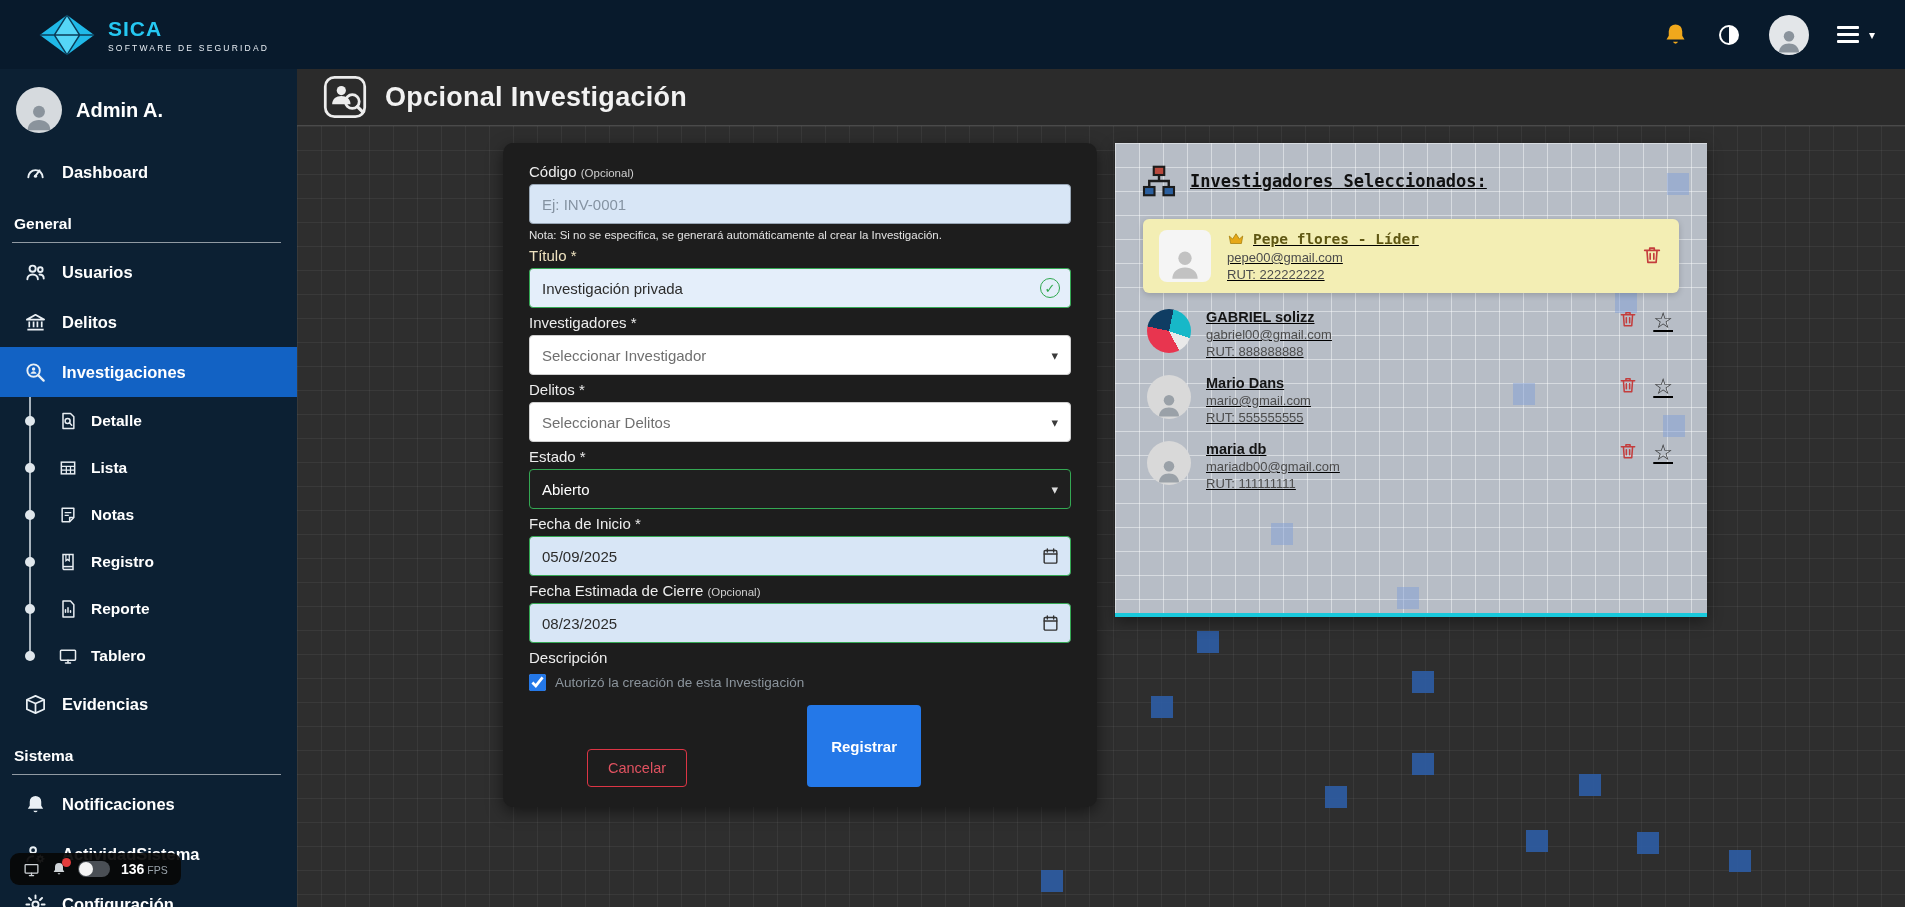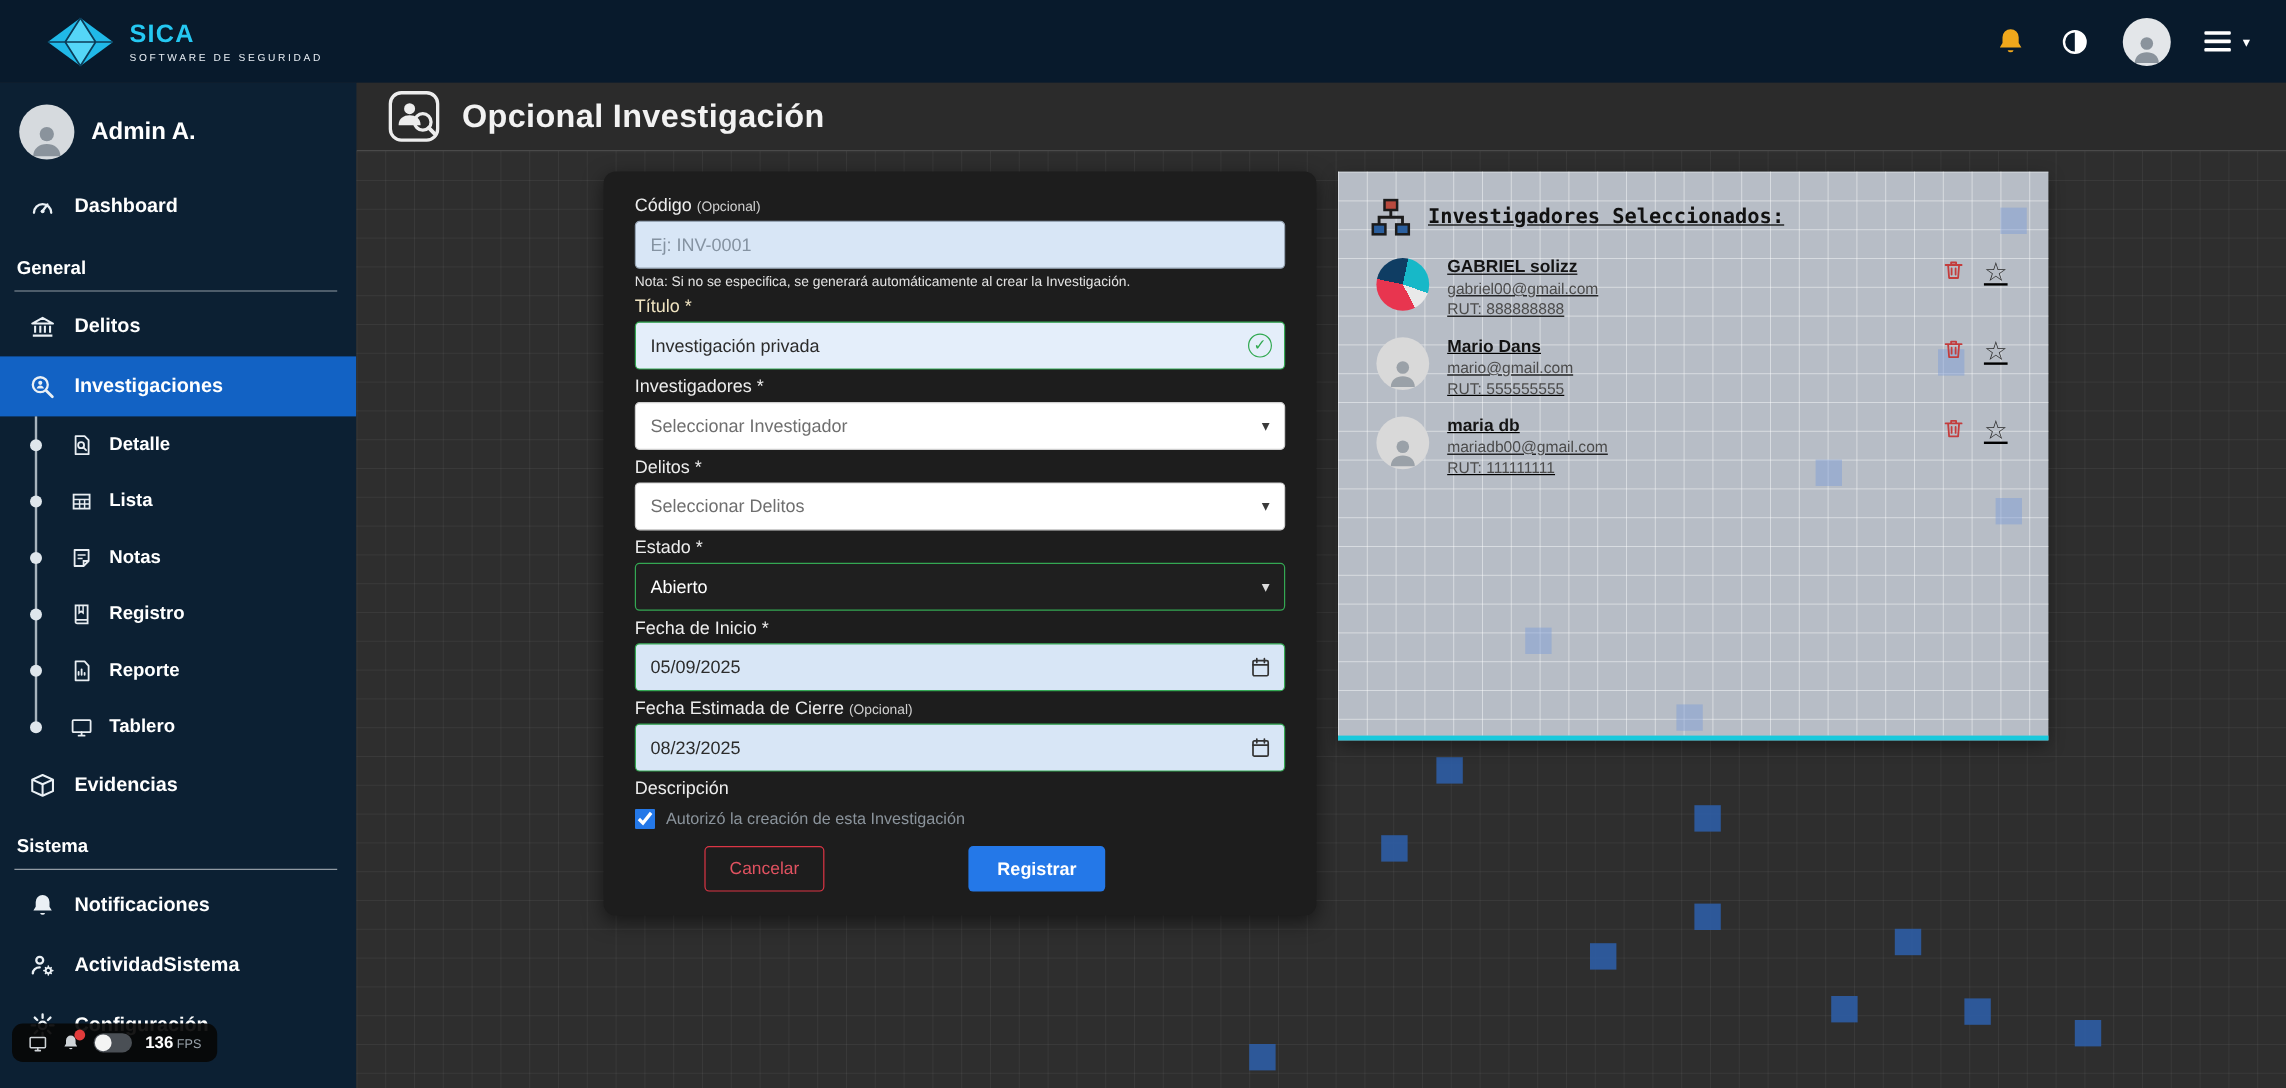--- a/index.html
+++ b/index.html
@@ -104,21 +104,21 @@
   .inp-date { background:#d8e6f6; border:1px solid #34a853; color:#2c2c2c; padding-right:40px; }
   .cal-ic { position:absolute; right:11px; top:50%; transform:translateY(-50%); width:19px; height:19px; color:#333; cursor:pointer; }
   .txtarea { width:100%; height:88px; background:#262626; border:1px solid #b5b5b5; border-radius:4px;
              color:#e6e6e6; font-size:14.5px; font-family:inherit; padding:10px 12px; }
   .txtarea::placeholder { color:#8f8f8f; }
   .check-row { display:flex; align-items:center; gap:9px; margin:8px 0 2px; cursor:pointer; }
   .check-row input { width:17px; height:17px; accent-color:#2478e8; cursor:pointer; }
   .check-label { color:#8b949c; font-size:13.5px; }
   .btn-row { display:flex; justify-content:space-between; margin-top:14px; padding:0 150px 0 58px; }
   .btn-cancel { background:transparent; border:1px solid #dc3545; color:#e05260; border-radius:4px;
-                padding:10px 20px; font-size:14.5px; font-family:inherit; cursor:pointer; }
+                padding:10px 20px; font-size:14.5px; font-family:inherit; cursor:pointer;margin-top:44px; }
   .btn-submit { background:#2478e8; border:none; color:#fff; font-weight:bold; border-radius:4px;
                 padding:10px 24px; font-size:15px; font-family:inherit; cursor:pointer; }
 
   
   .sel-panel { position:absolute; left:818px; top:17px; width:592px; height:474px;
                background-color:#b7bdc6; border-bottom:4px solid #19c9dc;
                background-image:
                  linear-gradient(rgba(255,255,255,0.45) 1px, transparent 1px),
                  linear-gradient(90deg, rgba(255,255,255,0.45) 1px, transparent 1px);
                background-size:24px 24px; padding:20px 26px 0; box-shadow:0 5px 14px rgba(0,0,0,.4);text-decoration:underline; }
@@ -312,20 +312,26 @@
       <nav>
         <div class="item">
           <svg class="nav-ic">
               <use href="#s-gauge"></use>
             </svg>
           <span>Dashboard</span>
         </div>
         <div class="section">General</div>
         <div class="item">
           <svg class="nav-ic">
+              <use href="#s-users"></use>
+            </svg>
+          <span>Usuarios</span>
+        </div>
+        <div class="item">
+          <svg class="nav-ic">
               <use href="#s-bank"></use>
             </svg>
           <span>Delitos</span>
         </div>
         <div class="item active">
           <svg class="nav-ic">
               <use href="#s-searchuser"></use>
             </svg>
           <span>Investigaciones</span>
         </div>
@@ -521,20 +527,40 @@
           <div class="sq p" style="left:156px;top:380px"></div>
           <div class="sq p" style="left:282px;top:444px"></div>
 
           <div class="panel-title-row">
             <svg class="sitemap-ic">
                 <use href="#s-sitemap"></use>
               </svg>
             <span class="panel-title">Investigadores Seleccionados:</span>
           </div>
 
+          <div class="leader-card">
+            <div class="avatar leader-av">
+                <svg>
+                  <use href="#s-person"></use>
+                </svg>
+              </div>
+            <div class="person-info">
+              <div class="leader-name-row">
+                <svg class="crown-ic">
+                    <use href="#s-crown"></use>
+                  </svg>
+                <span class="leader-name">Pepe flores - Líder</span>
+              </div>
+              <div class="p-email">pepe00@gmail.com</div>
+              <div class="p-rut">RUT: 222222222</div>
+            </div>
+            <button class="trash-btn"><svg class="trash-ic">
+                  <use href="#s-trash"></use>
+                </svg></button>
+          </div>
 
           <div class="sel-row">
             <div class="avatar row-av av-gabriel"></div>
             <div class="person-info">
               <div class="row-name">GABRIEL solizz</div>
               <div class="p-email">gabriel00@gmail.com</div>
               <div class="p-rut">RUT: 888888888</div>
             </div>
             <div class="row-actions">
               <button class="trash-btn"><svg class="trash-ic">

